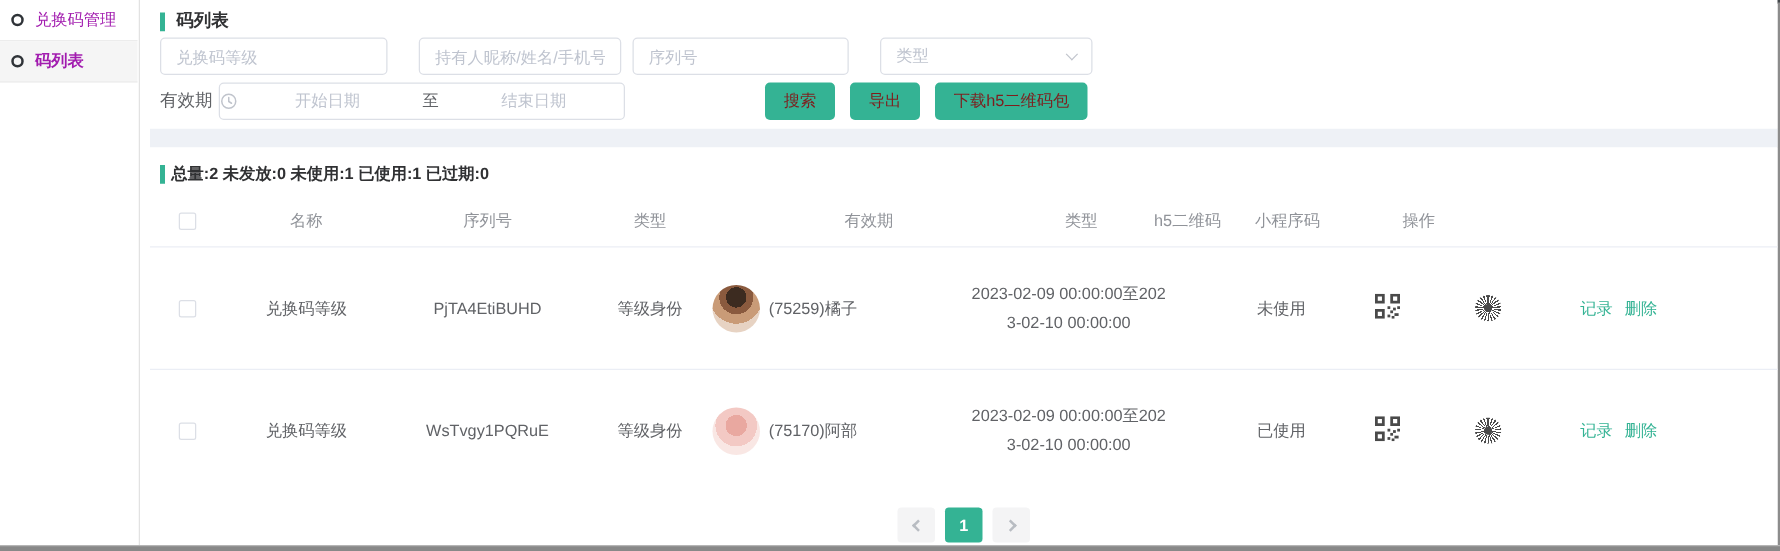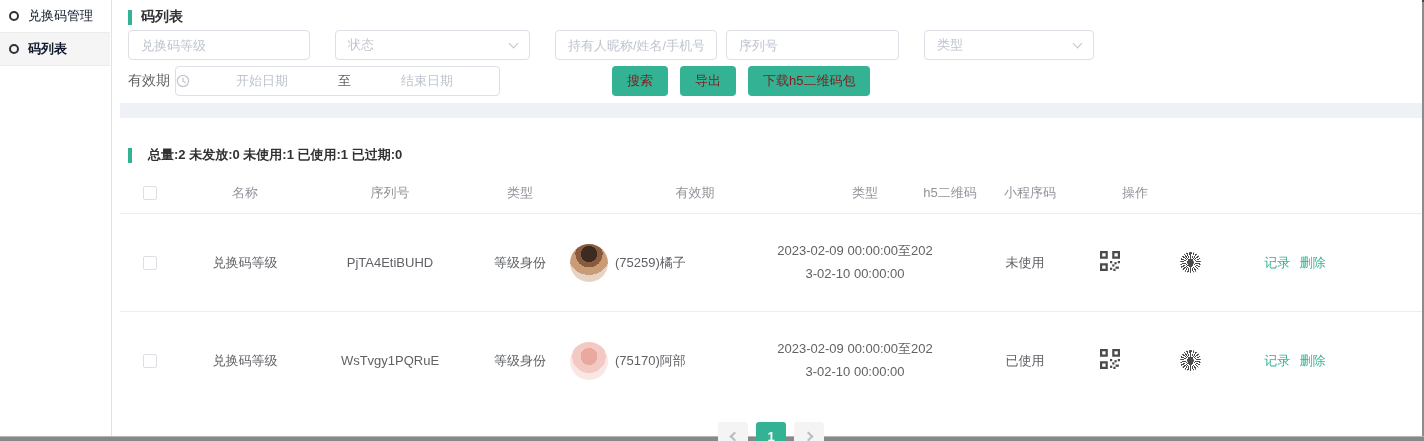--- a/index.html
+++ b/index.html
@@ -12,21 +12,21 @@
   }
   
   .frame-top { position:absolute; top:0; left:228px; right:0; height:3px;
     background:repeating-linear-gradient(90deg,#43474b 0 14px,#82868a 14px 21px,#2e3236 21px 30px,#90949a 30px 36px); }
   .frame-right { position:absolute; top:2px; right:0; width:2px; bottom:5px; background:#8c8c8c; }
   .frame-bottom { position:absolute; left:0; right:0; bottom:0; height:5px; background:#888; border-top:1px solid #b5b5b5; }
 
   
   .sidebar { position:absolute; left:0; top:0; width:110px; bottom:5px; background:#fff; }
   .side-item { display:flex; align-items:center; gap:9px; padding:0 9px; height:33px;
-    border-bottom:1px solid #ececec; color:#0f172a; cursor:pointer; }
+    border-bottom:1px solid #ececec; color:#a21caf; cursor:pointer; }
   .side-item .ring { width:10px; height:10px; border:2px solid #2f3338; border-radius:50%; flex:none; }
   .side-item.active { background:#f5f5f5; font-weight:bold; }
   .side-divider { position:absolute; left:111px; top:0; width:1px; bottom:5px; background:#e2e2e2; }
 
   
   .main { position:absolute; left:120px; top:0; right:2px; bottom:5px; }
   .panel-filter { position:absolute; left:0; top:0; right:0; height:103px; background:#fff; }
   .panel-gap { position:absolute; left:0; top:103px; right:0; height:15px; background:#eef1f6; }
   .panel-table { position:absolute; left:0; top:118px; right:0; bottom:0; background:#fff; }
 
@@ -53,21 +53,21 @@
   .validity-label { width:47px; color:#606266; font-size:14px; }
   .date-box { width:325px; height:30px; border:1px solid #dcdfe6; border-radius:4px;
     display:flex; align-items:center; padding:0 0; cursor:pointer; background:#fff; }
   .date-box .ph { flex:1; text-align:center; color:#bfc4cf; }
   .date-box .sep { color:#606266; padding:0 4px; }
   .btn { height:30px; background:var(--accent); color:#7f1d1d; border:none; border-radius:4px;
     font-size:13px; padding:0 15px; cursor:pointer; font-family:inherit; white-space:nowrap; }
   .btn.search { margin-left:112px; }
   .btn.gapl { margin-left:12px; }
 
-  .summary-row { display:flex; align-items:center; gap:16px; padding:28px 8px 9px; }
+  .summary-row { display:flex; align-items:center; gap:5px; padding:12px 8px 9px; }
   .summary-row .txt { font-weight:bold; color:#303133; }
 
   .thead, .trow { display:flex; align-items:center; }
   .thead { height:40px; color:#909399; }
   .trow { height:98px; border-top:1px solid #ebeef5; }
   .cell { text-align:center; flex:none; }
   .c-check { width:60px; display:flex; justify-content:center; }
   .c-name { width:130px;text-align:center; } .c-serial { width:160px; } .c-type { width:100px; }
   .c-member { width:160px; } .c-valid { width:250px; } .c-status { width:90px; }
   .c-h5 { width:80px; } .c-mp { width:80px; } .c-ops { width:130px; }
@@ -119,24 +119,20 @@
 <div class="main">
 
   <div class="panel-filter">
     <div class="block-title">
       <span class="green-bar"></span>
       <span class="txt">码列表</span>
     </div>
 
     <div class="filter-row1">
       <input class="inp w-level" placeholder="兑换码等级" style="">
-      <div class="sel w-status">
-        <span>状态</span>
-        <span class="chev-down"></span>
-      </div>
       <input class="inp w-holder" placeholder="持有人昵称/姓名/手机号" style="">
       <input class="inp w-serial" placeholder="序列号" style="">
       <div class="sel w-type">
         <span>类型</span>
         <span class="chev-down"></span>
       </div>
     </div>
 
     <div class="filter-row2">
       <span class="validity-label">有效期</span>

